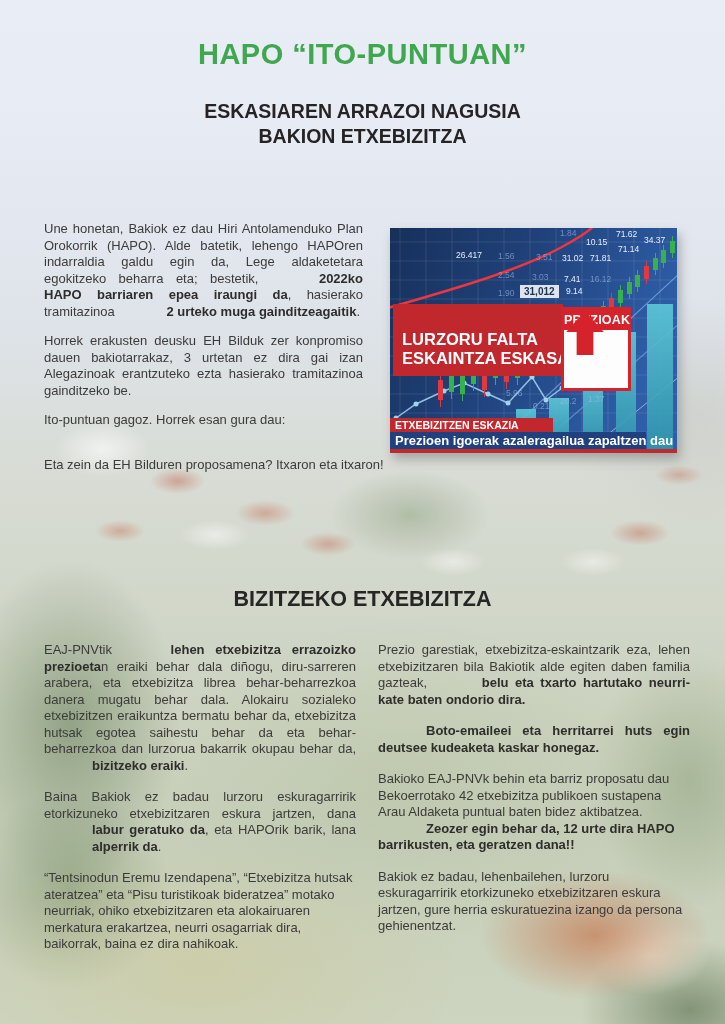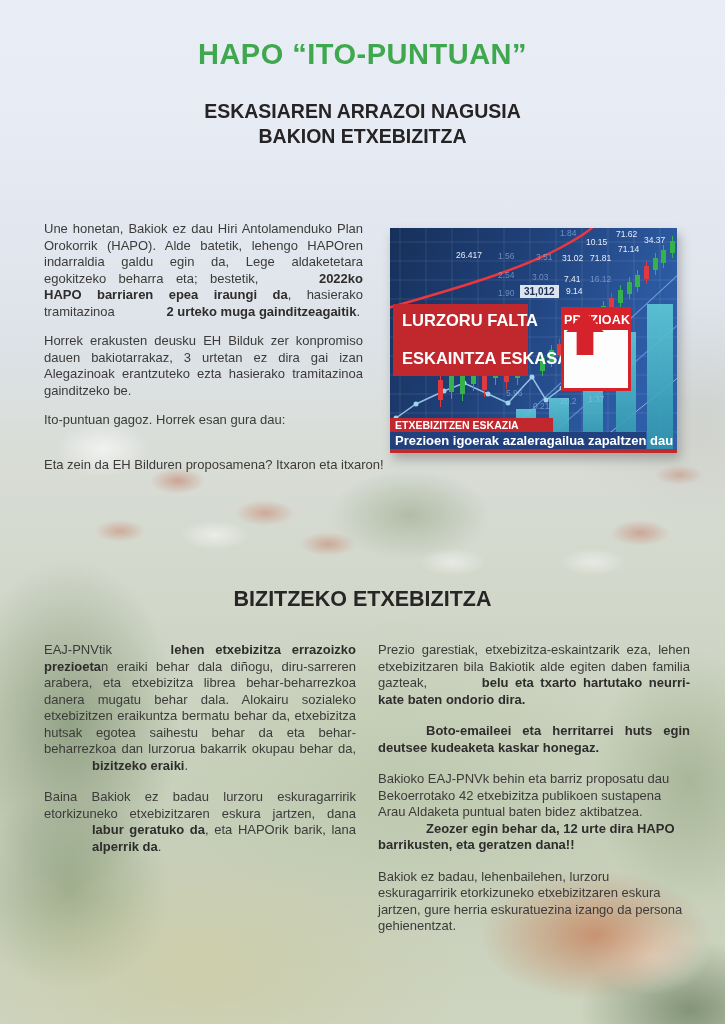--- a/index.html
+++ b/index.html
@@ -43,23 +43,23 @@
   .intro .plain{text-align:left;}
   .intro ol{margin:0 0 0 0;padding-left:32px;line-height:17px;text-align:left;}
   .intro .question{margin-top:28px;white-space:nowrap;text-align:left;}
   
   .figure{position:absolute;left:390px;top:228px;width:287px;height:225px;
     box-shadow:3px 6px 10px rgba(100,100,100,.45);}
   .figure svg{position:absolute;left:0;top:0;}
   .num{font-family:"Liberation Sans",sans-serif;font-size:8.5px;}
   .nb{fill:#e6edfa;}
   .nd{fill:rgba(158,188,232,.62);}
-  .ig-banner{position:absolute;left:3px;top:76px;width:135px;height:72px;background:#c0282e;
+  .ig-banner{position:absolute;left:3px;top:76px;width:170px;height:72px;background:#c0282e;
     color:#fff;font-weight:700;font-size:16.5px;box-sizing:border-box;padding:7px 0 8px 9px;
-    display:flex;flex-direction:column;justify-content:space-between;white-space:nowrap;}
+    display:flex;flex-direction:column;justify-content:flex-end;white-space:nowrap;}
   .ig-arrowbox{position:absolute;left:171px;top:79px;width:70px;height:84px;background:#fdfdfd;
     border:3px solid #d6232b;box-sizing:border-box;display:flex;}
   .ig-arrowbox .arr{flex:1;display:flex;align-items:center;justify-content:center;}
   .ig-arrowbox .lbl{background:#d6232b;color:#fff;font-weight:700;font-size:12.5px;
     text-align:center;height:20px;line-height:20px;letter-spacing:.2px;}
   .ig-highlight{position:absolute;left:130px;top:57px;background:#dde4ee;color:#1c2f52;
     font-weight:700;font-size:10px;padding:1px 4px;}
   .ig-strip-red{position:absolute;left:0;top:190px;width:163px;height:14px;background:#c0282e;
     color:#fff;font-weight:700;font-size:10.5px;line-height:14px;padding-left:5px;box-sizing:border-box;white-space:nowrap;}
   .ig-strip-blue{position:absolute;left:0;top:204px;width:256px;height:17px;background:#20407e;
@@ -238,20 +238,21 @@
     <div class="ig-strip-blue">Prezioen igoerak azaleragailua zapaltzen dau</div>
     <div class="ig-baseline"></div>
   </div>
 
   <div class="section-heading">BIZITZEKO ETXEBIZITZA</div>
 
   <div class="columns">
     <div class="col">
       <p><span>EAJ-PNVtik </span><b>lehen etxebizitza errazoizko prezioeta</b><span>n eraiki behar dala diñogu, diru-sarreren arabera, eta etxebizitza librea behar-beharrezkoa danera mugatu behar dala. Alokairu sozialeko etxebizitzen eraikuntza bermatu behar da, etxebizitza hutsak egotea saihestu behar da eta behar-beharrezkoa dan lurzorua bakarrik okupau behar da, </span><b>bizitzeko eraiki</b><span>.</span></p>
       <p><span>Baina Bakiok ez badau lurzoru eskuragarririk etorkizuneko etxebizitzaren eskura jartzen, dana </span><b>labur geratuko da</b><span>, eta HAPOrik barik, lana </span><b>alperrik da</b><span>.</span></p>
+      <p class="plain">“Tentsinodun Eremu Izendapena”, “Etxebizitza hutsak ateratzea” eta “Pisu turistikoak bideratzea” motako neurriak, ohiko etxebizitzaren eta alokairuaren merkatura erakartzea, neurri osagarriak dira, baikorrak, baina ez dira nahikoak.</p>
     </div>
     <div class="col">
       <p><span>Prezio garestiak, etxebizitza-eskaintzarik eza, lehen etxebizitzaren bila Bakiotik alde egiten daben familia gazteak, </span><b>belu eta txarto hartutako neurri-kate baten ondorio dira.</b></p>
       <p><b>Boto-emaileei eta herritarrei huts egin deutsee kudeaketa kaskar honegaz.</b></p>
       <p class="plain tight">Bakioko EAJ-PNVk behin eta barriz proposatu dau Bekoerrotako 42 etxebizitza publikoen sustapena Arau Aldaketa puntual baten bidez aktibatzea.</p>
       <p class="boldline"><b>Zeozer egin behar da, 12 urte dira HAPO barrikusten, eta geratzen dana!!</b></p>
       <p class="plain">Bakiok ez badau, lehenbailehen, lurzoru eskuragarririk etorkizuneko etxebizitzaren eskura jartzen, gure herria eskuratuezina izango da persona gehienentzat.</p>
     </div>
   </div>
 

